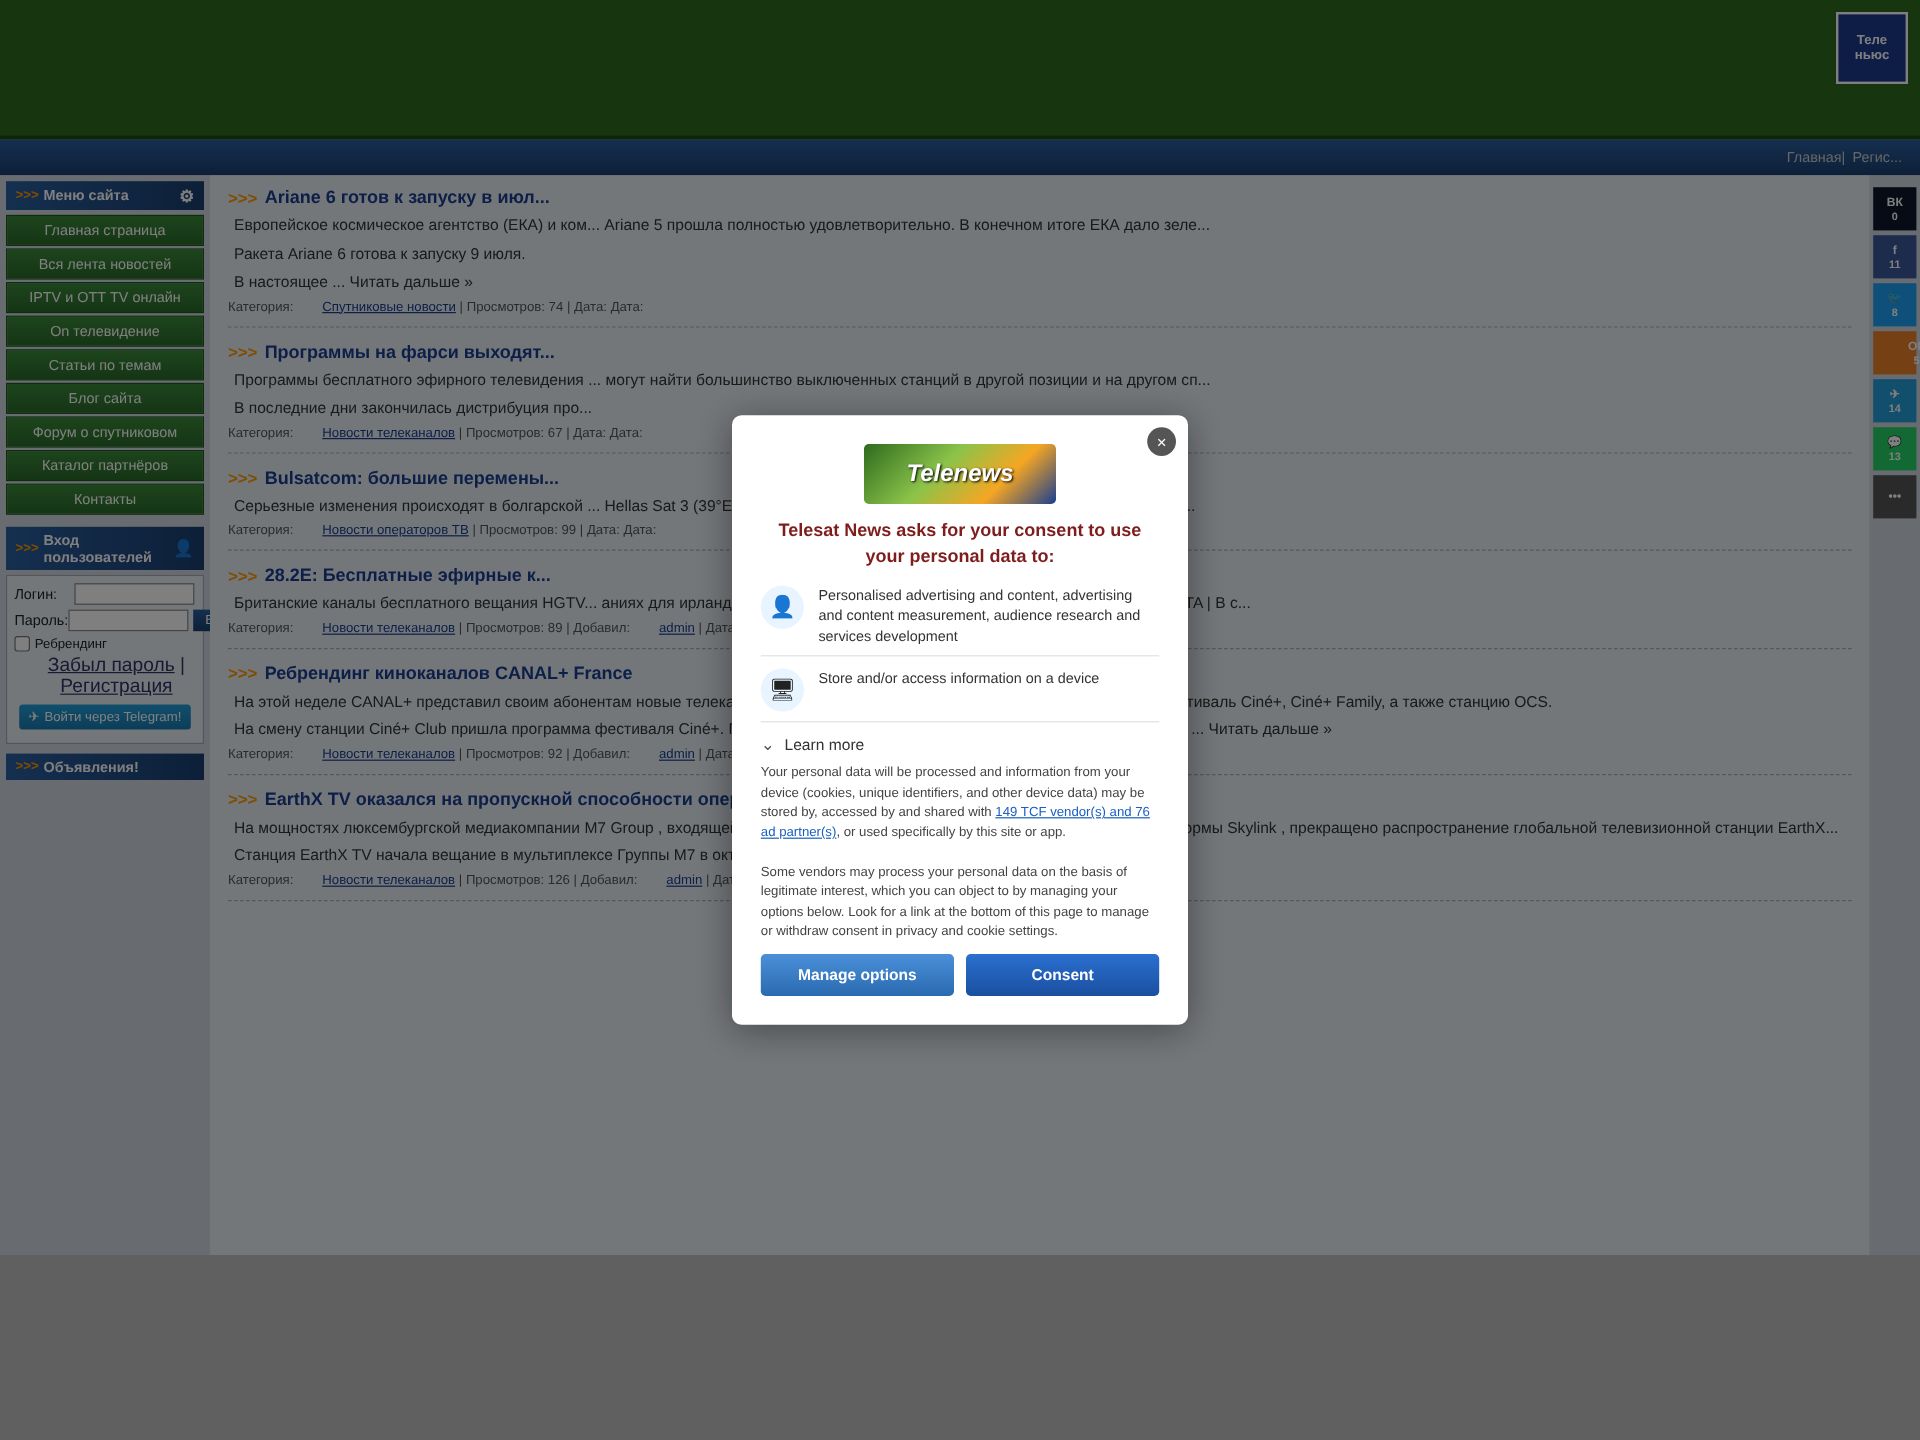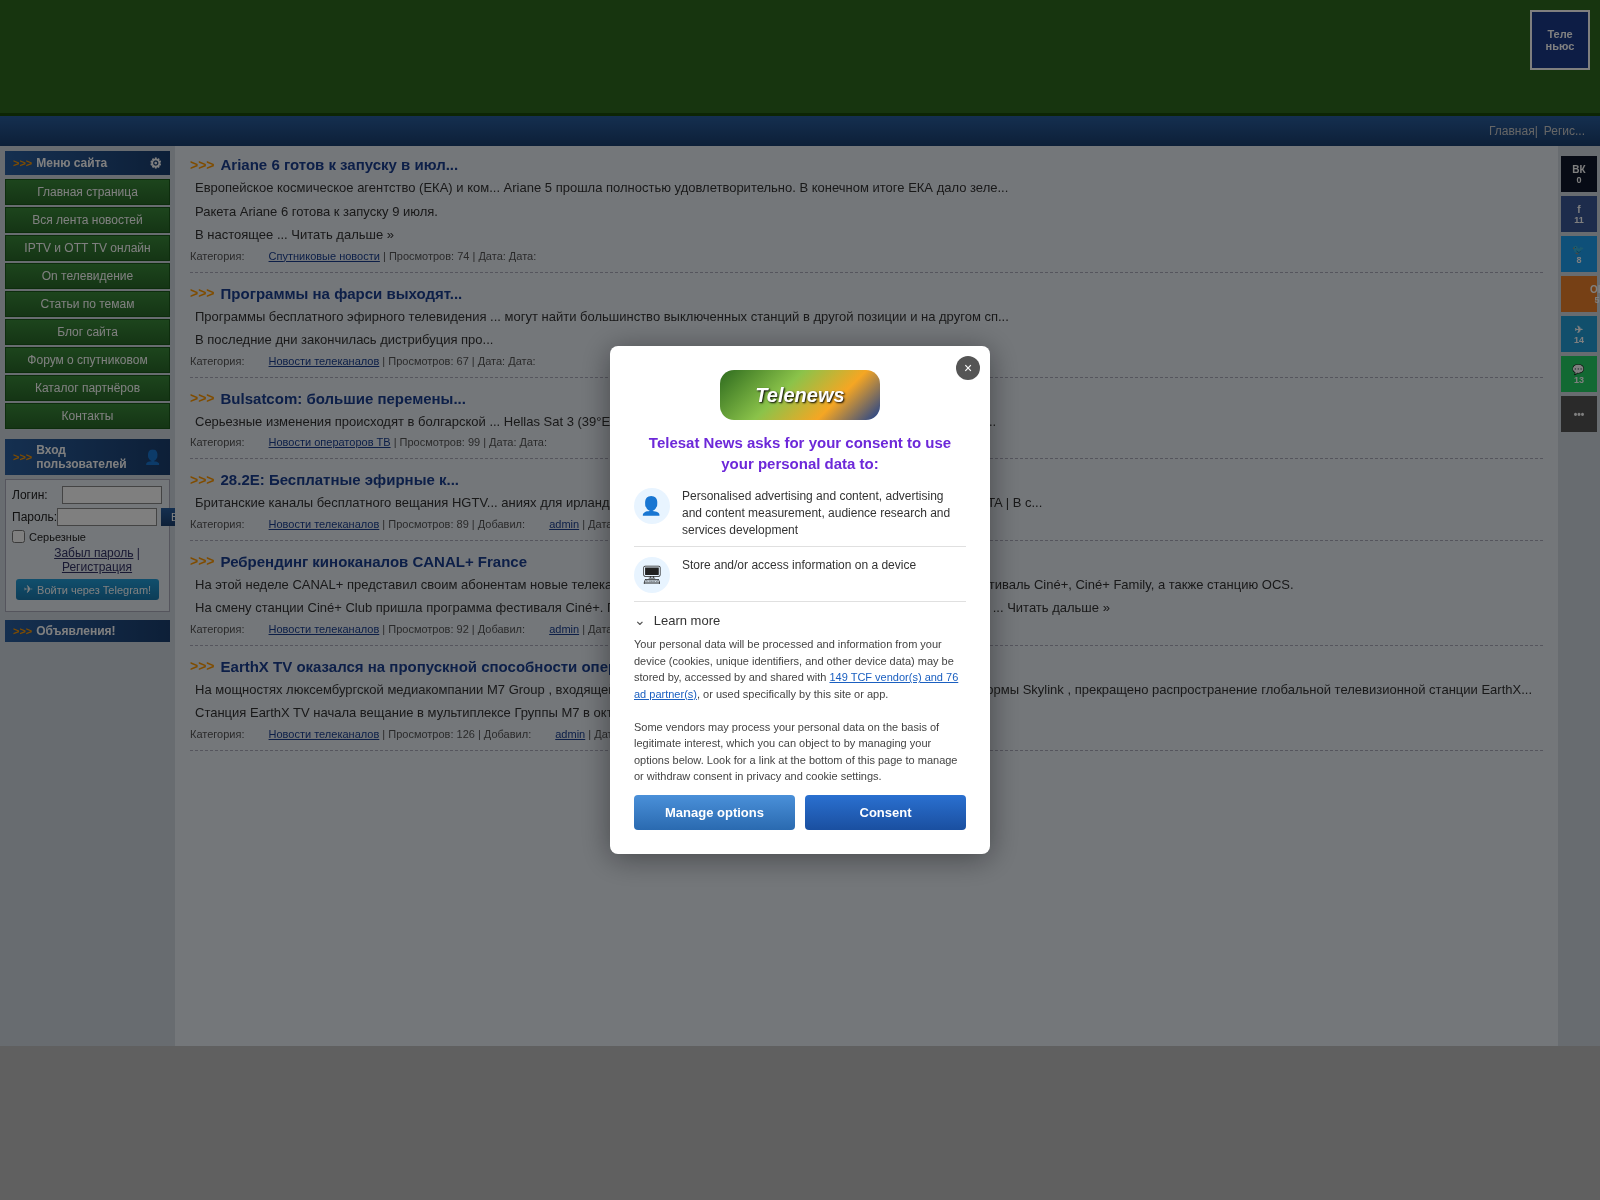--- a/index.html
+++ b/index.html
@@ -81,21 +81,21 @@
     .login-form label { display: inline-block; width: 50px; }
     .login-form input[type=text], .login-form input[type=password] {
       width: 100px; border: 1px solid #888; padding: 2px 4px; font-size: 11px;
     }
     .login-row { margin-bottom: 4px; display: flex; align-items: center; }
     .login-checkbox-row { display: flex; align-items: center; gap: 4px; font-size: 11px; }
     .login-btn {
       background: linear-gradient(to bottom, #2a5fa0, #1a3f70);
       color: #fff; border: none; padding: 3px 10px; cursor: pointer; font-size: 11px; margin-left: 4px;
     }
-    .sidebar-links { font-size: 12px; color: #336; text-align: center; margin-top: 3px; margin-left: 19px; }
+    .sidebar-links { font-size: 16px; color: #336; text-align: center; margin-top: 3px; margin-left: 19px; }
     .sidebar-links a { color: #336; text-decoration: underline; }
     .telegram-btn {
       background: linear-gradient(to bottom, #229ed9, #1a7ab0);
       color: #fff; border: none; padding: 4px 8px; cursor: pointer; font-size: 11px;
       display: flex; align-items: center; gap: 4px; margin: 5px auto; border-radius: 3px;
     }
 
     
     .sidebar-ads-header {
       background: linear-gradient(to right, #2a5fa0, #1a3f70);
@@ -166,28 +166,28 @@
       background: #555; color: #fff; border: none; border-radius: 50%;
       width: 24px; height: 24px; cursor: pointer; font-size: 14px;
       display: flex; align-items: center; justify-content: center;
     }
     #consent-modal .modal-logo {
       text-align: center; margin-bottom: 12px;
     }
     #consent-modal .modal-logo-img {
       width: 160px; height: 50px;
       background: linear-gradient(135deg, #2e6b1e 0%, #8bc34a 40%, #f5a623 70%, #1a3f90 100%);
-      border-radius: 14px;
+      border-radius: 4px;
       display: inline-flex; align-items: center; justify-content: center;
       font-size: 20px; font-weight: bold; color: #fff;
       text-shadow: 1px 1px 2px #000;
       font-style: italic;
     }
     #consent-modal .modal-title {
-      text-align: center; font-size: 15px; font-weight: bold; color: #6d28d9;
+      text-align: center; font-size: 15px; font-weight: bold; color: #7f1d1d;
       margin-bottom: 14px; line-height: 1.4;
     }
     .consent-option { display: flex; align-items: flex-start; gap: 12px; margin-bottom: 10px; padding-bottom: 8px; border-bottom: 1px solid #e0e0e0; }
     .consent-option-icon {
       width: 36px; height: 36px; flex-shrink: 0;
       background: #e8f4ff; border-radius: 50%;
       display: flex; align-items: center; justify-content: center;
       font-size: 18px;
     }
     .consent-option-text { font-size: 12px; color: #333; line-height: 1.4; }
@@ -254,21 +254,21 @@
         <label>Логин:</label>
         <input type="text" value="" style="">
       </div>
       <div class="login-row">
         <label>Пароль:</label>
         <input type="password" value="" style="">
         <button class="login-btn">Вход</button>
       </div>
       <div class="login-checkbox-row">
         <input type="checkbox" style="">
-        <span>Серьезные</span>
+        <span>Ребрендинг</span>
       </div>
       <div class="sidebar-links">
         <a href="#">Забыл пароль</a>
         | <a href="#">Регистрация</a>
       </div>
       <div style="text-align:center;">
         <button class="telegram-btn">
           <span>✈</span>
           <span>Войти через Telegram!</span>
         </button>

